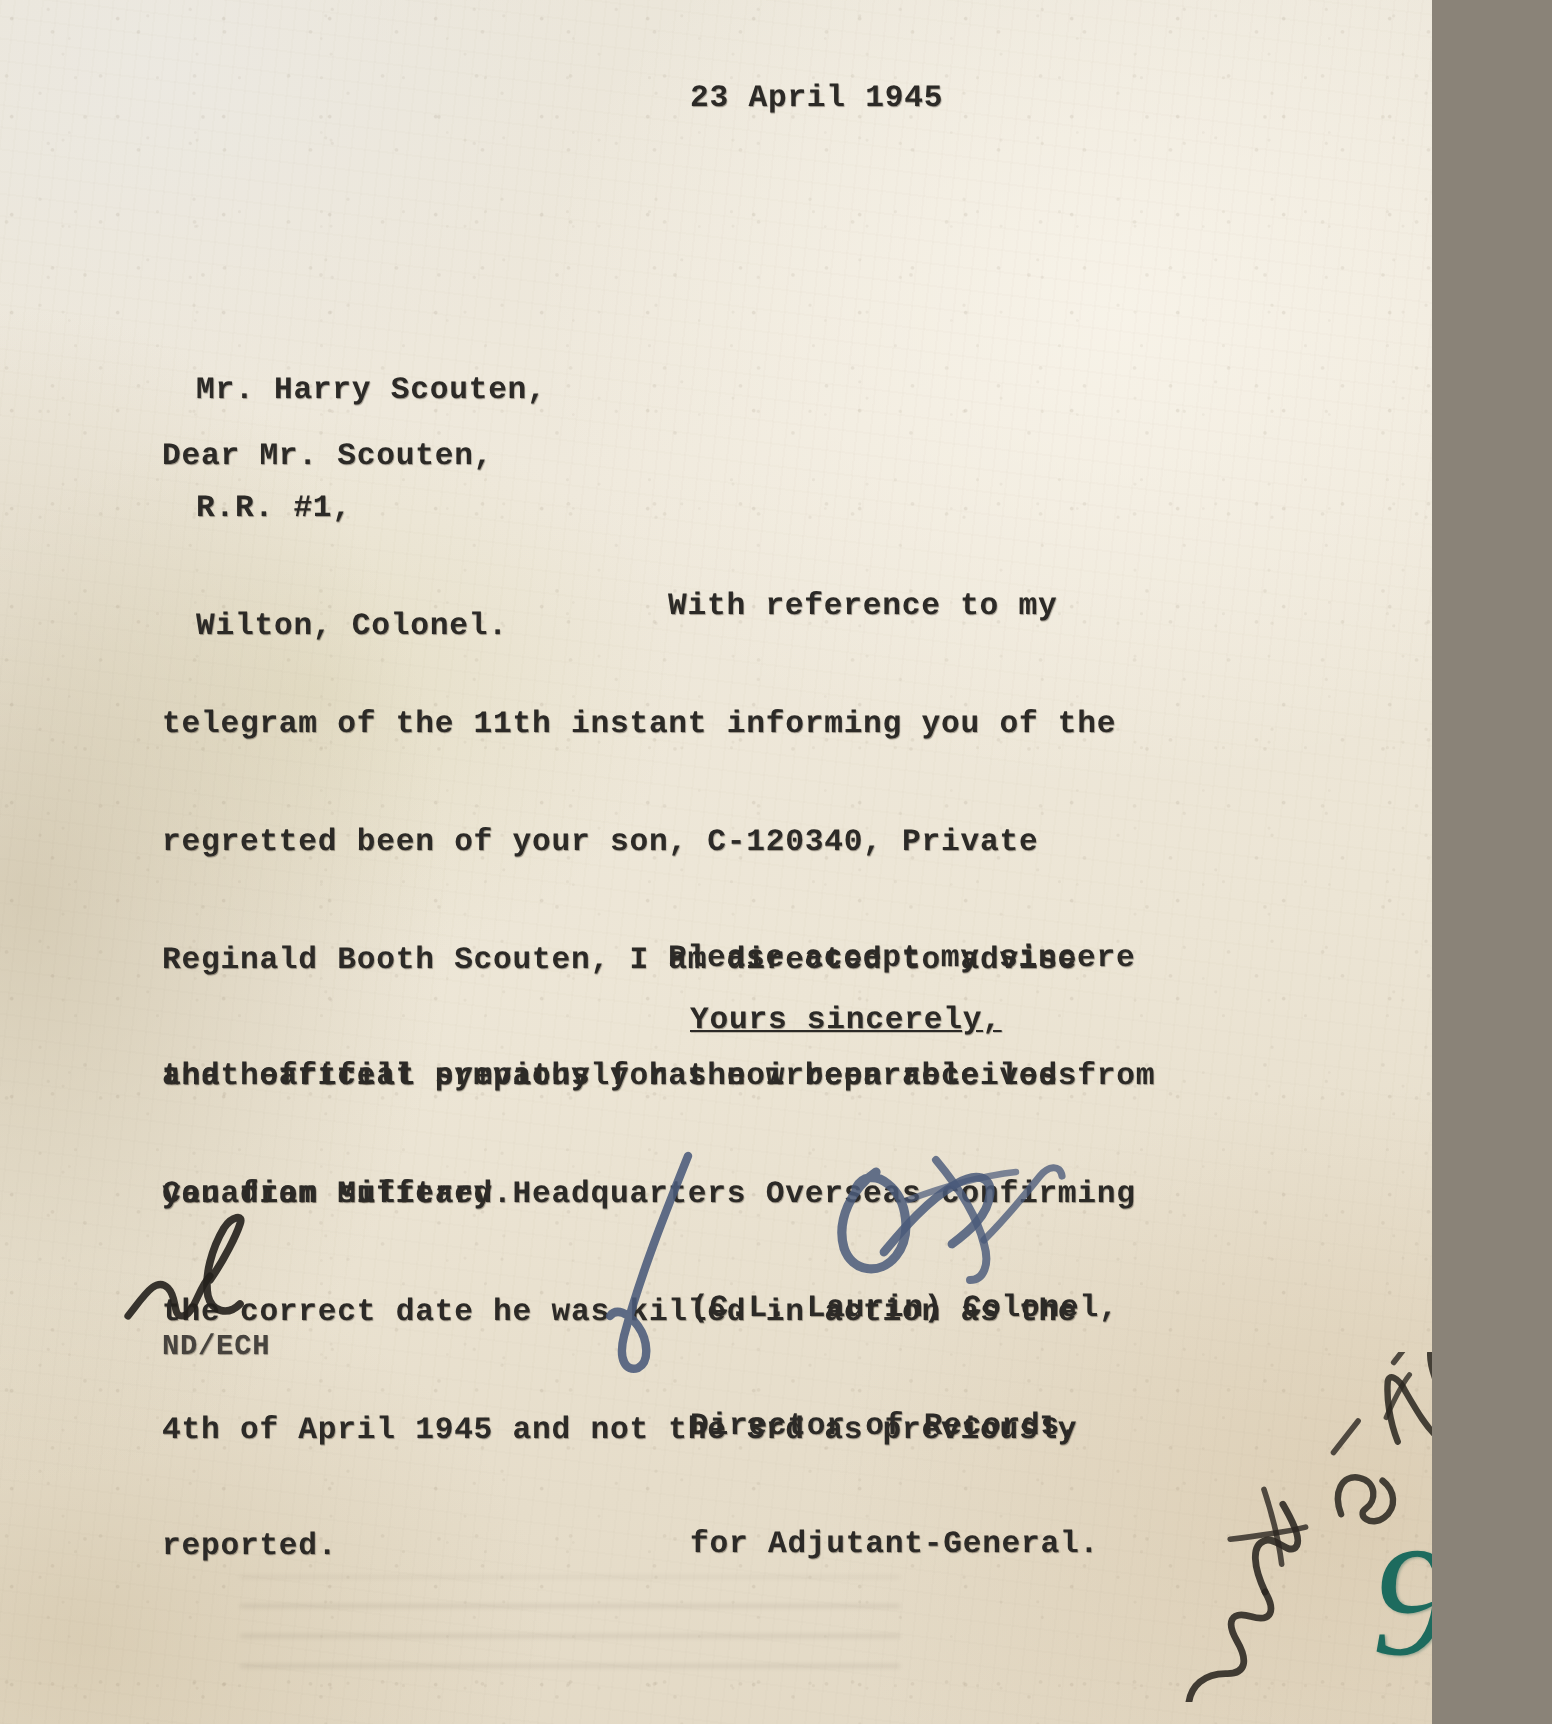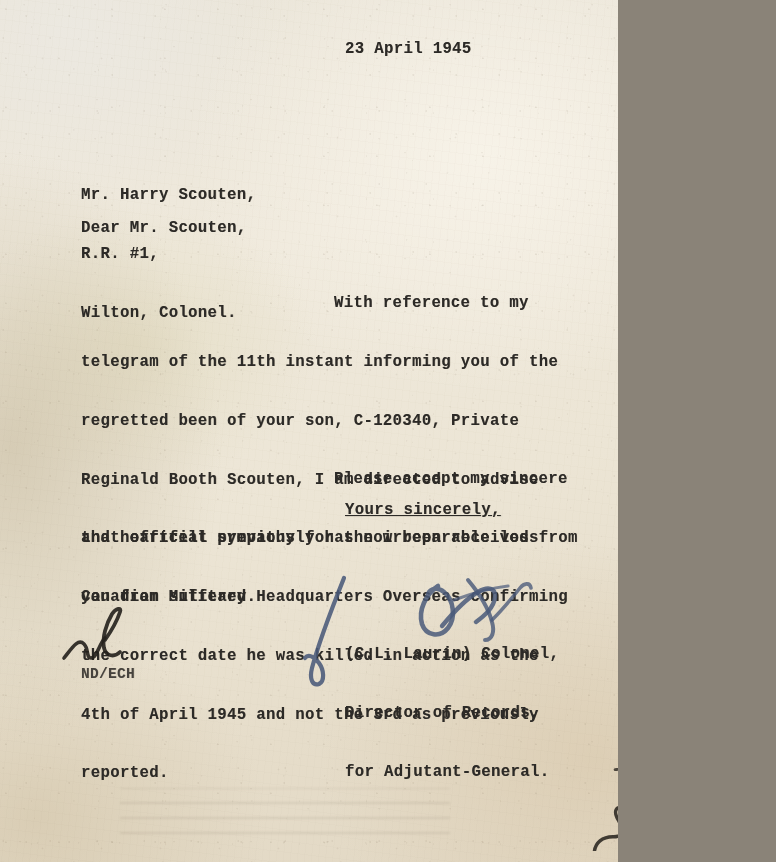--- a/index.html
+++ b/index.html
@@ -3,21 +3,21 @@
 <meta charset="utf-8">
 <title>Archival Letter</title>
 <style>
   html, body {
     margin: 0;
     padding: 0;
     background: #8a8378;
   }
   #page {
     position: relative;
-    width: 618px;
+    width: 716px;
     height: 862px;
     overflow: hidden;
     font-family: "Liberation Mono", "DejaVu Sans Mono", monospace;
     background-color: #e9e2d4;
     background-image:
       radial-gradient(ellipse 380px 300px at 96% 88%, rgba(214,196,166,0.55), rgba(214,196,166,0) 72%),
       radial-gradient(ellipse 300px 420px at 2% 52%, rgba(198,186,158,0.60), rgba(198,186,158,0) 70%),
       radial-gradient(ellipse 320px 260px at 6% 95%, rgba(205,190,160,0.50), rgba(205,190,160,0) 72%),
       radial-gradient(ellipse 260px 200px at 22% 40%, rgba(206,198,150,0.28), rgba(206,198,150,0) 70%),
       radial-gradient(ellipse 420px 340px at 78% 18%, rgba(249,245,235,0.80), rgba(249,245,235,0) 70%),
@@ -72,21 +72,21 @@
     font-size: 15.6px;
     line-height: 19.6px;
     letter-spacing: 0.38px;
     white-space: pre;
     text-shadow: 0.35px 0.3px 0.45px rgba(60,52,40,0.45);
     font-weight: 700;
   }
   .typed.light { color: #3a3733; opacity: 0.92; }
 
   #date-line   { left: 345px; top: 40px;  }
-  #addr-block  { left: 81px;  top: 147px; font-family: Liberation Mono, monospace; }
+  #addr-block  { left: 98px;  top: 147px; font-family: Liberation Mono, monospace; }
   #salutation  { left: 81px;  top: 219px; }
   #para-one    { left: 81px;  top: 255px; }
   #para-two    { left: 81px;  top: 431px; }
   #closing     { left: 345px; top: 501px; text-decoration: underline; }
   #sig-block   { left: 345px; top: 606px; }
   #typist-ref  { left: 81px;  top: 665px; font-size: 14.4px; font-family: Liberation Mono, monospace; }
 
   .indent { display: inline-block; width: 253px; }
 
   

